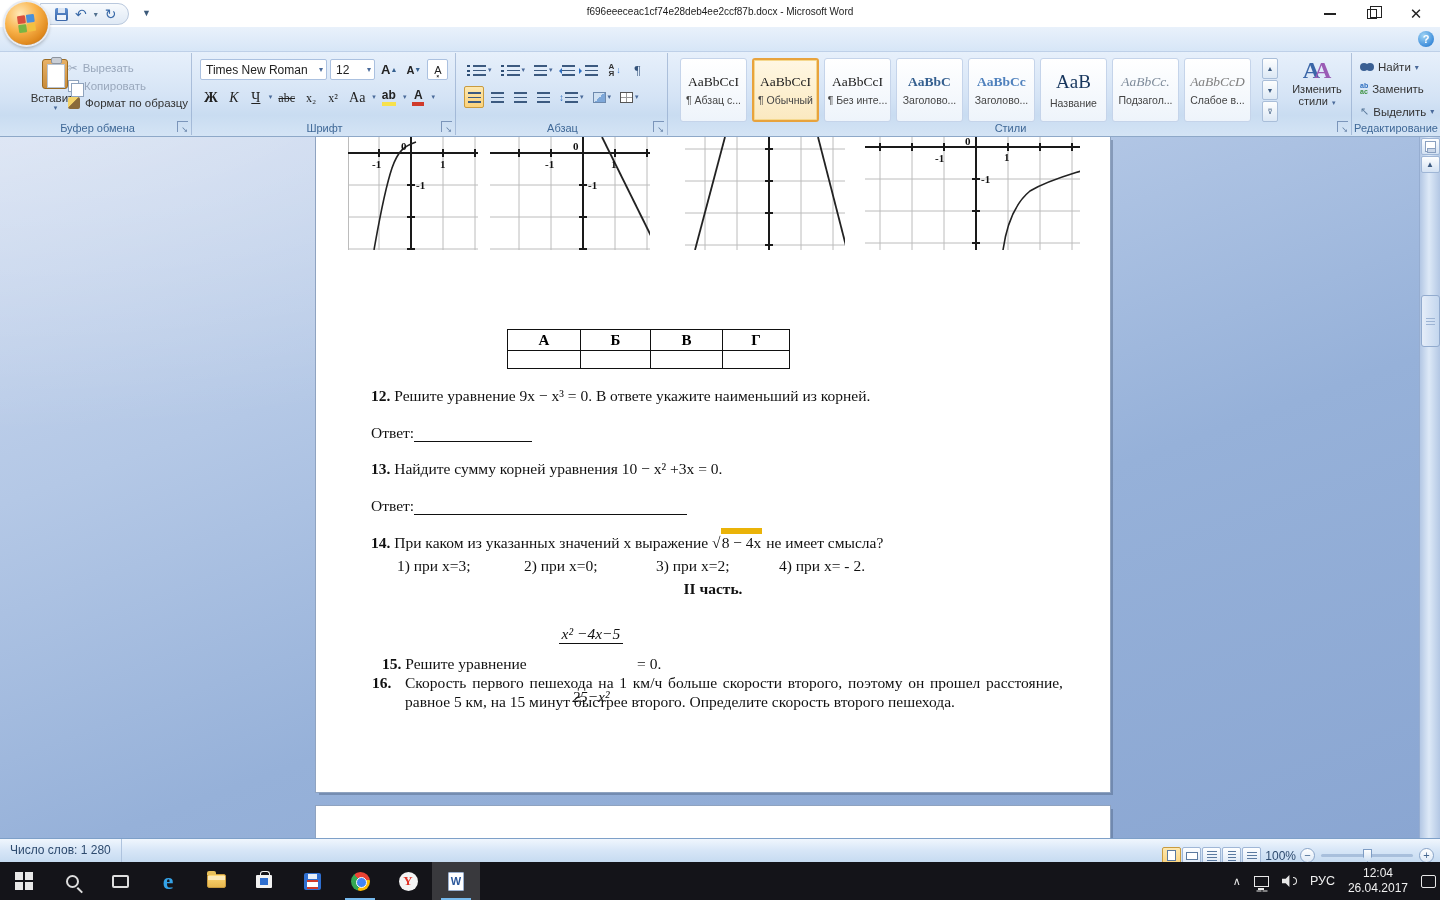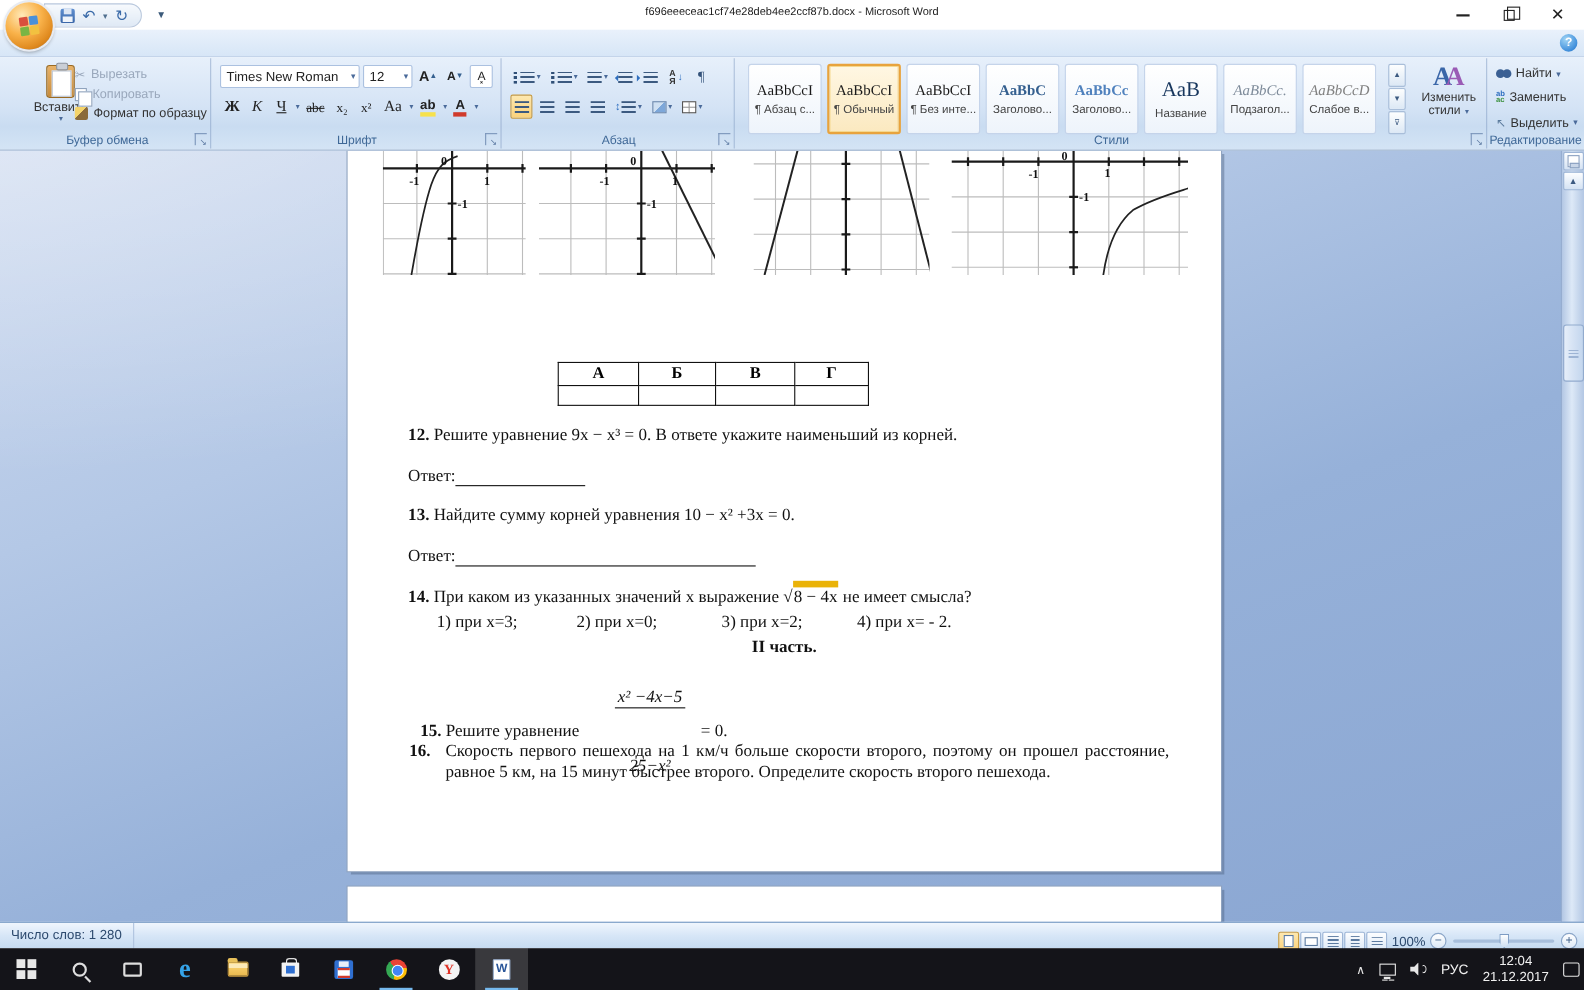--- a/index.html
+++ b/index.html
@@ -703,17 +703,17 @@
   <div class="tb-right">
     <span class="chev">∧</span>
     <span class="ic-net"></span>
     <span class="spk">
         <span class="spk-body"></span>
         <span class="spk-wave"></span>
       </span>
     <span class="lang">РУС</span>
     <span class="clock">
       <span>12:04</span><br>
-      <span>21.12.2017</span>
+      <span>26.04.2017</span>
     </span>
     <span class="ic-notif"></span>
   </div>
 </div>
 
 </body></html>

